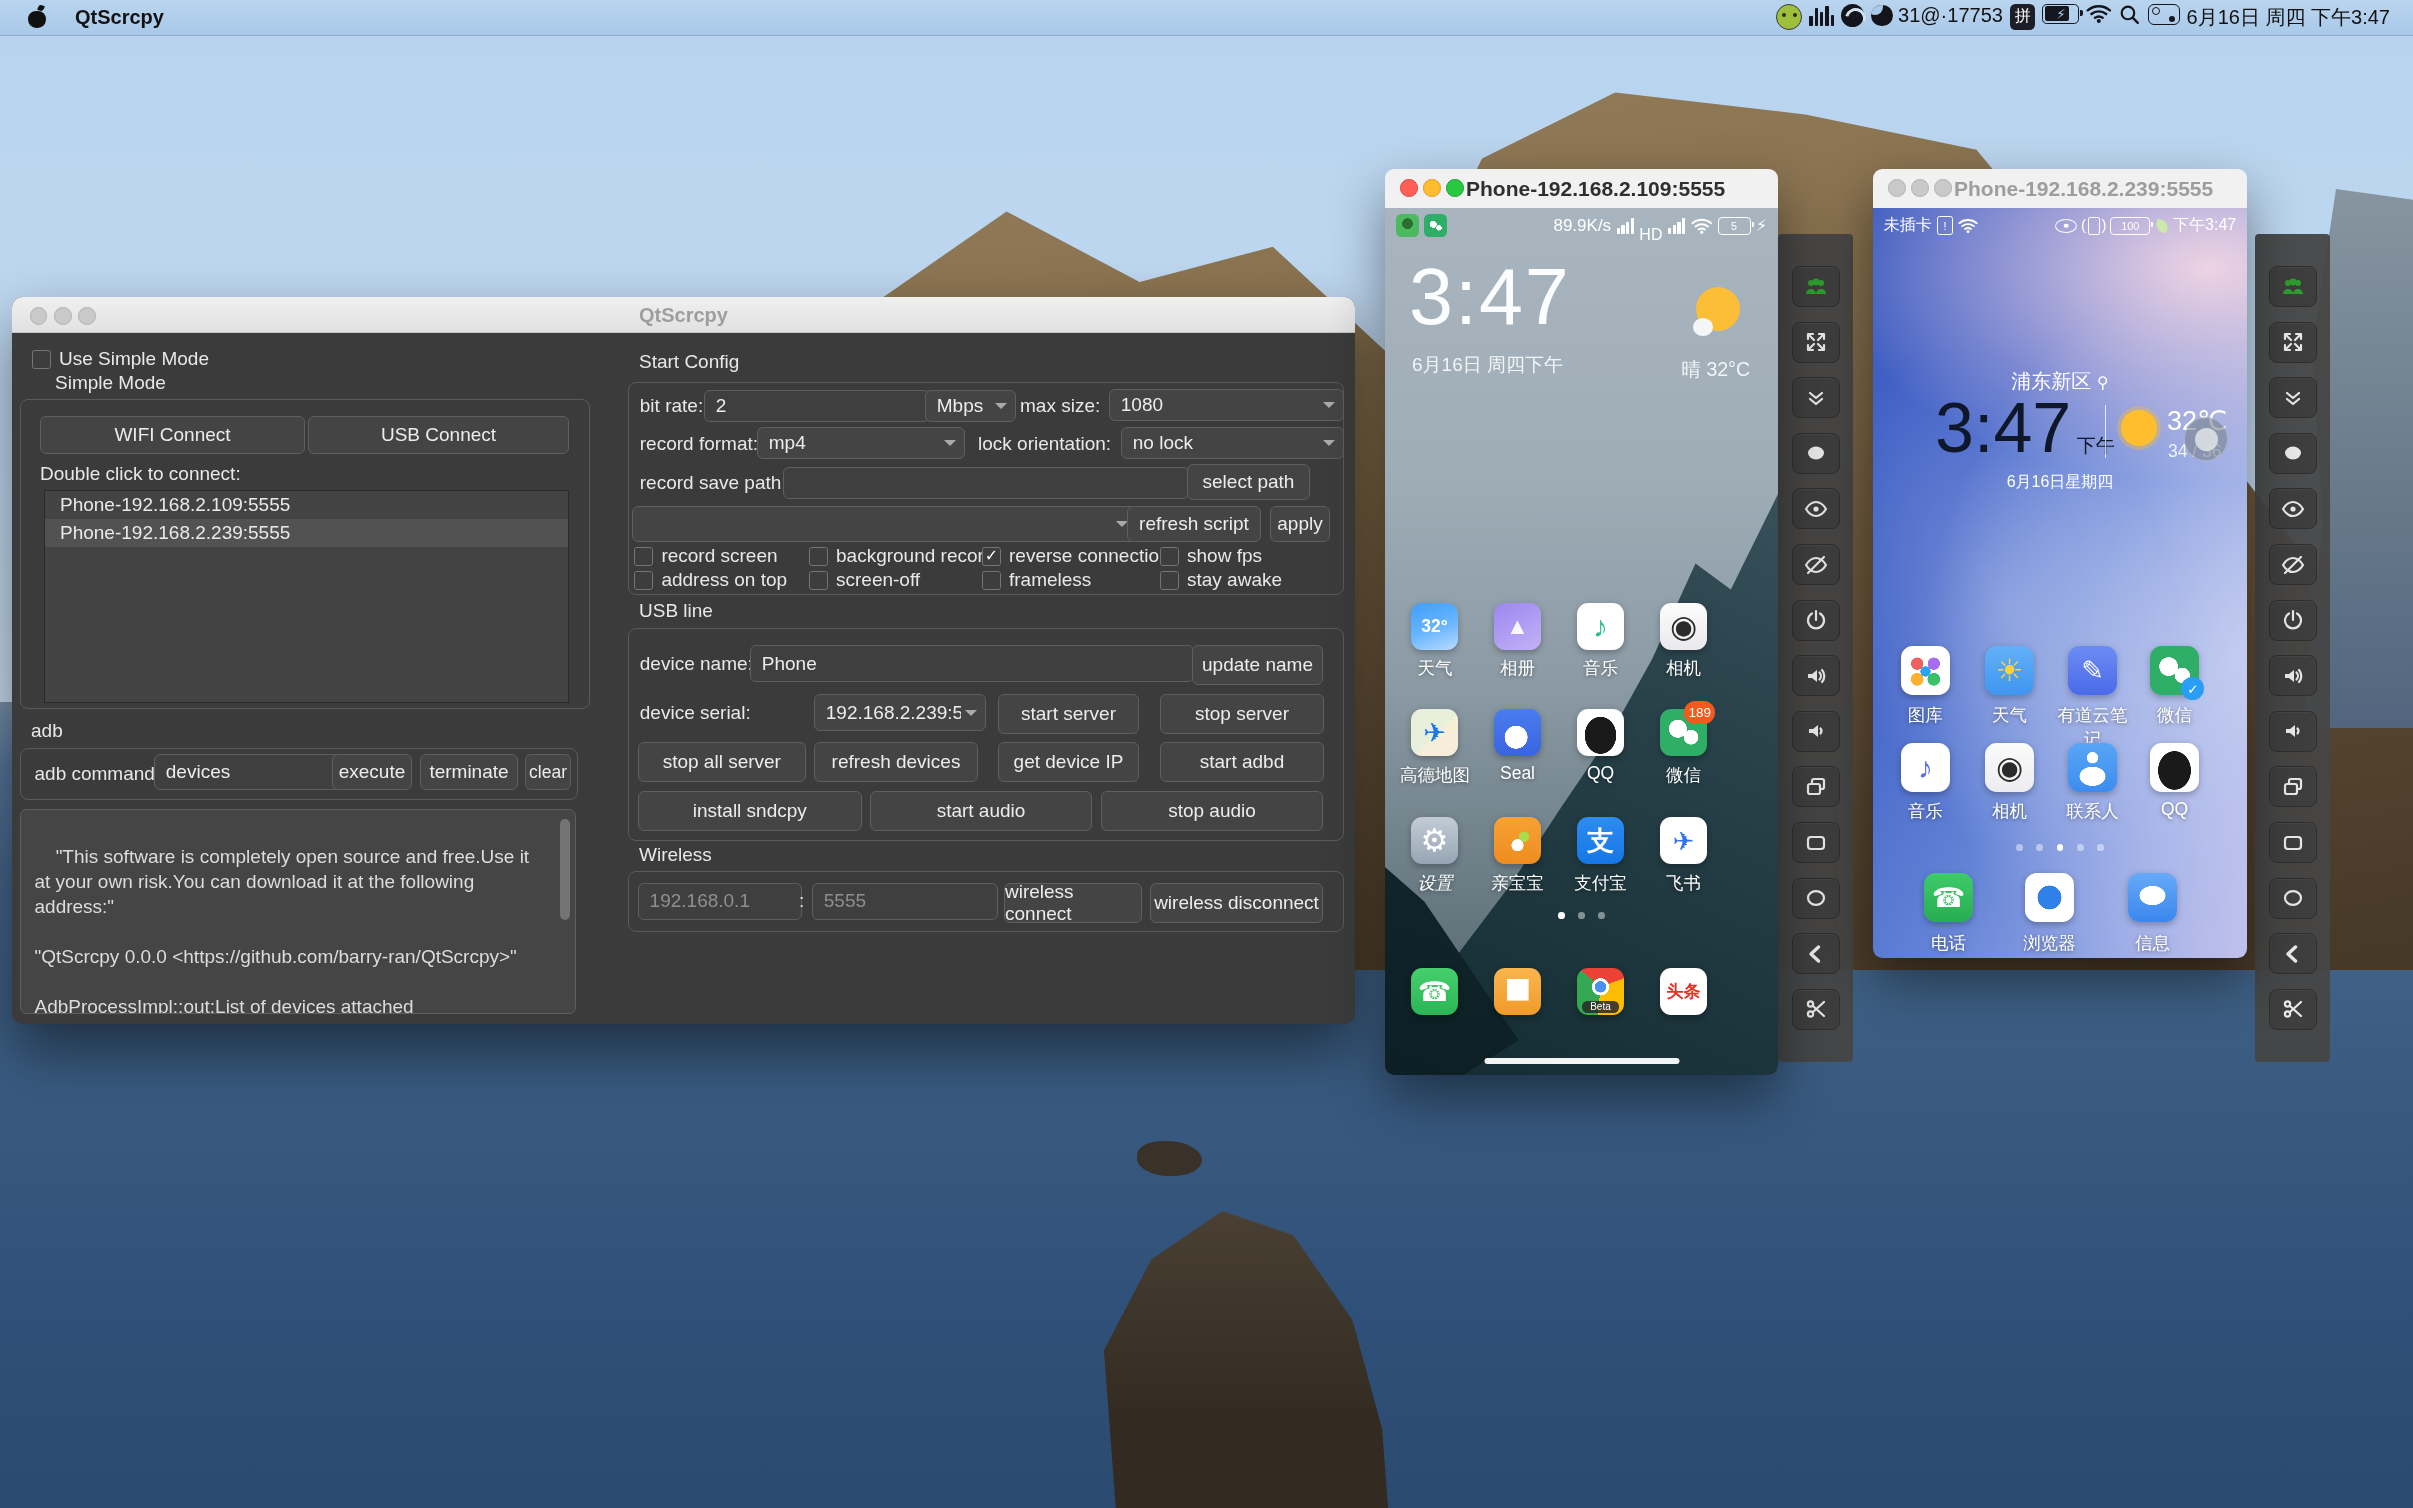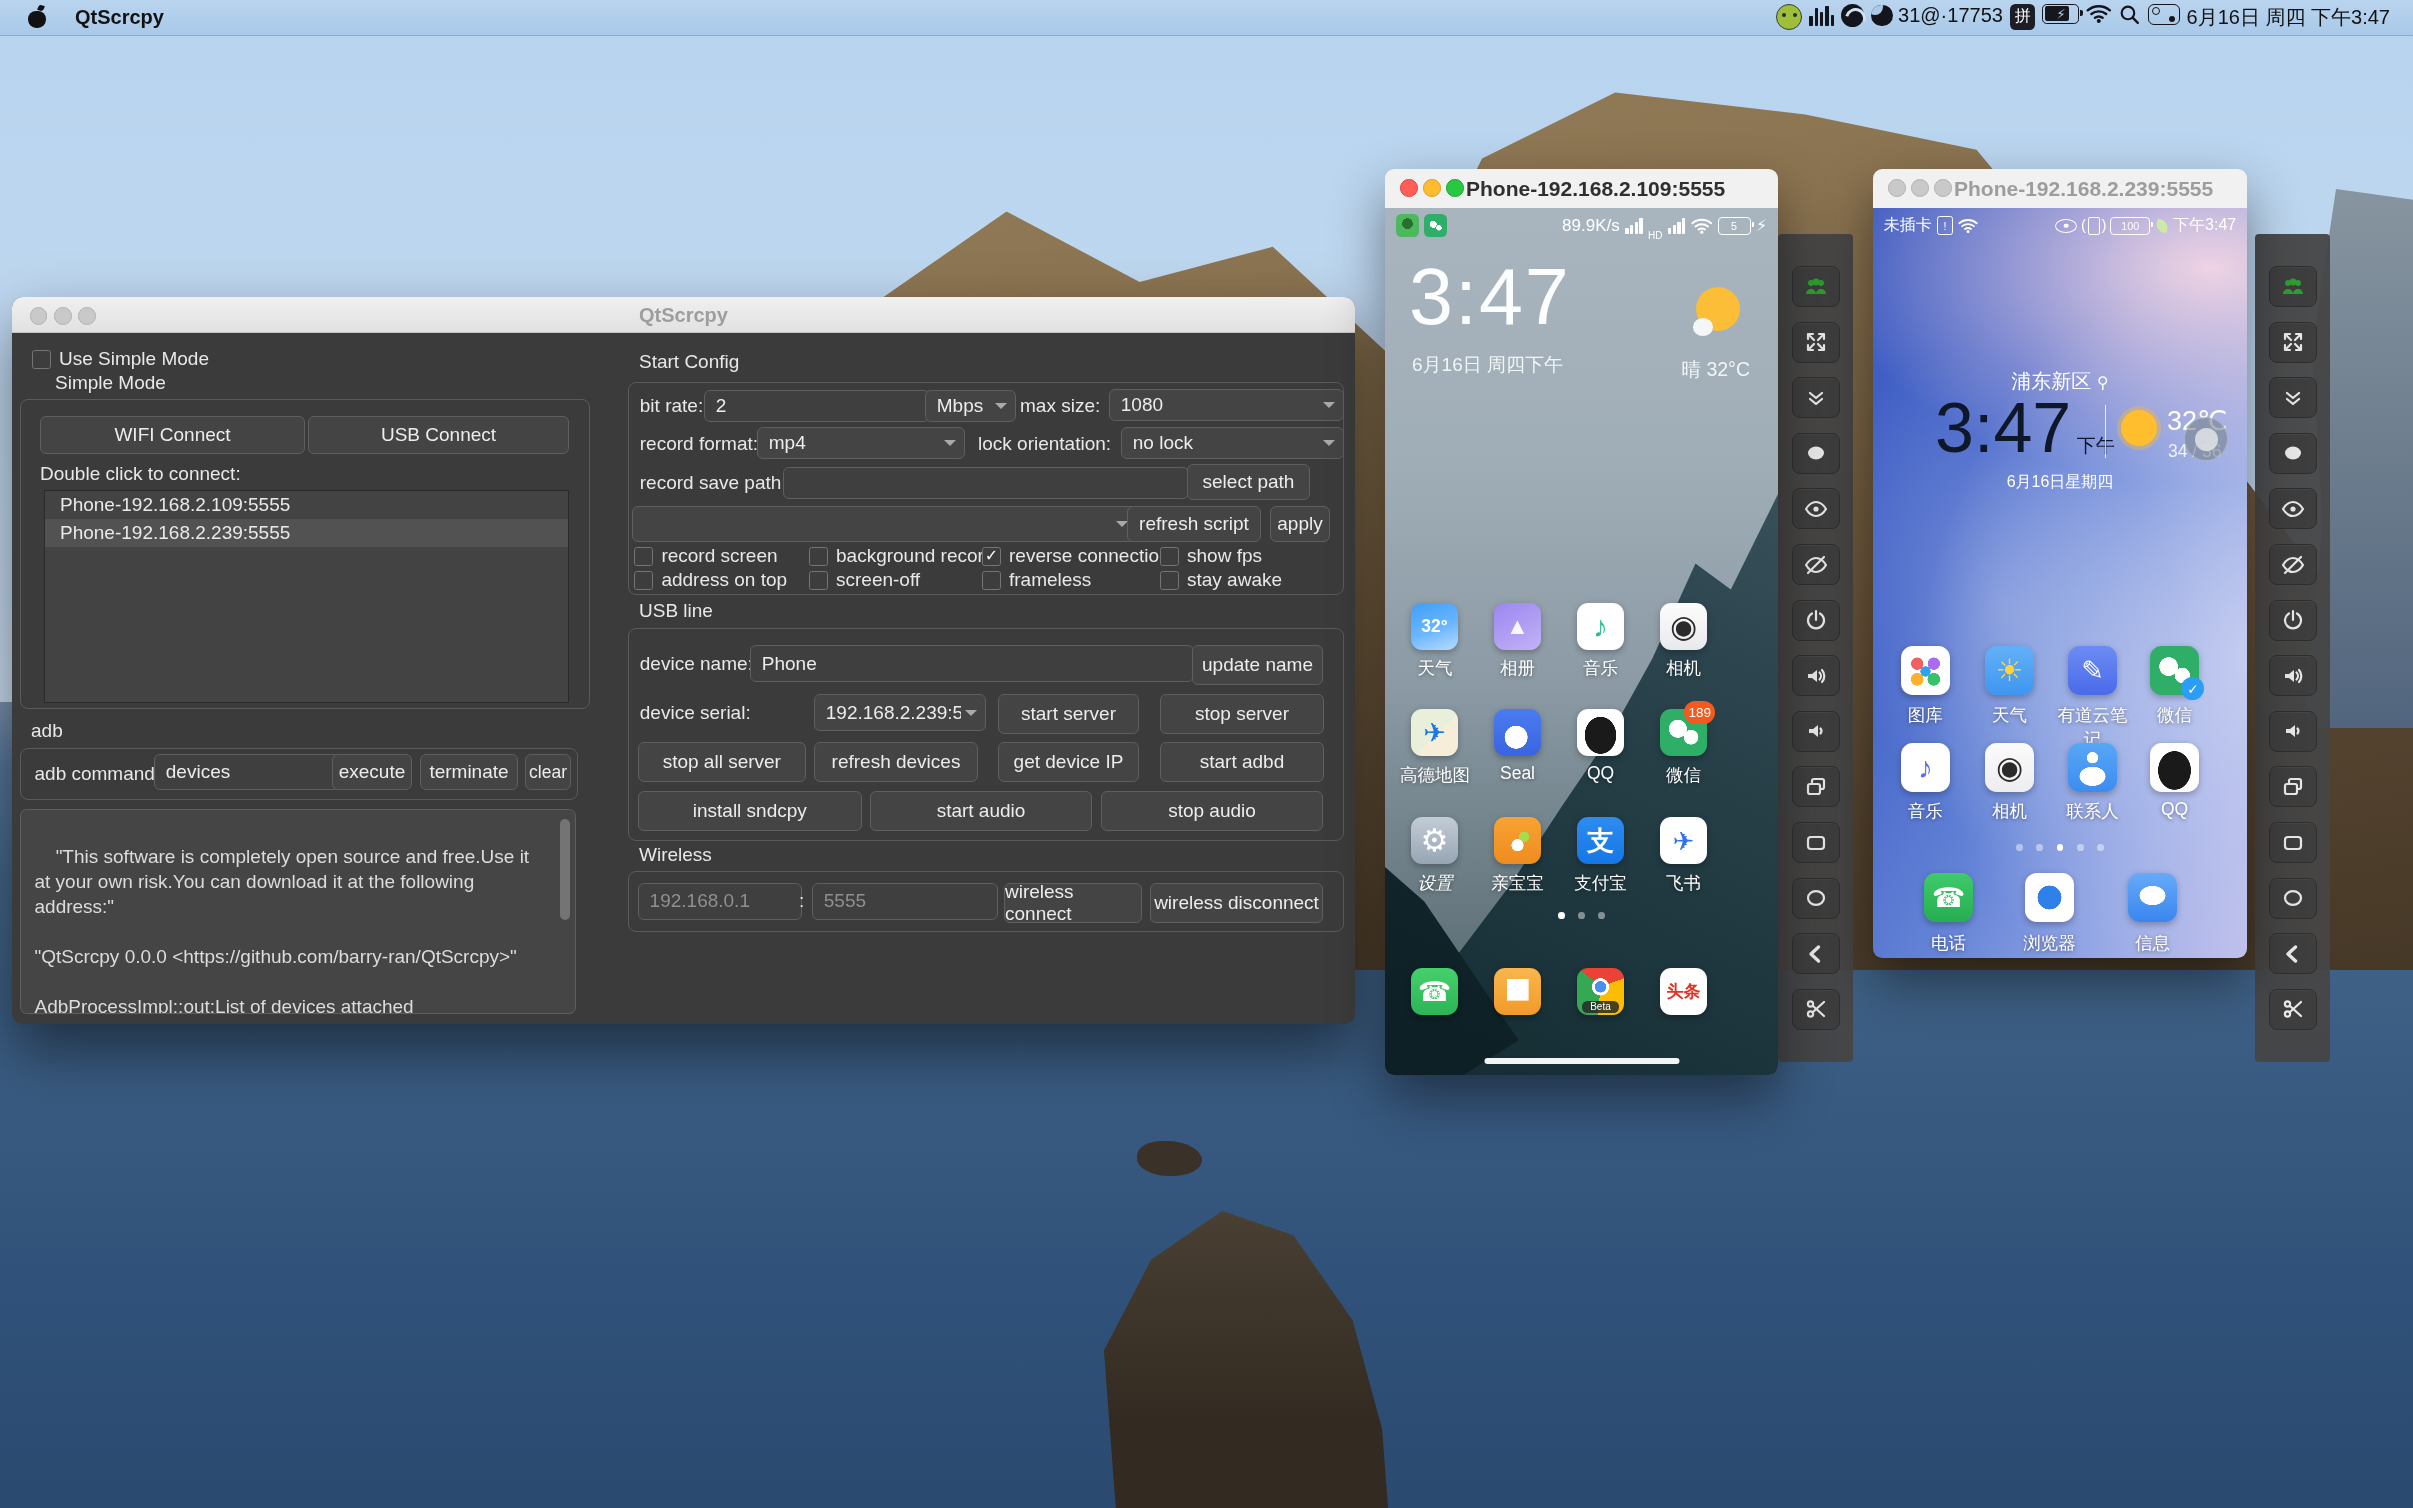--- a/index.html
+++ b/index.html
@@ -344,21 +344,21 @@
       <span style="width:23px;height:23px;border-radius:5.4px;background:radial-gradient(circle at 50% 42%,#2c6e2f 30%,rgba(0,0,0,0) 31%),#4db95f"></span>
       <span style="width:23px;height:23px;border-radius:5.4px;background:radial-gradient(circle at 40% 45%,#fff 18%,rgba(255,255,255,0) 19%),radial-gradient(circle at 65% 60%,#fff 13%,rgba(255,255,255,0) 14%),#2fae67"></span>
       <span class="sb-right">
         <span>89.9K/s</span>
         <span class="sig">
             <i style="height:5.4px"></i>
             <i style="height:8.8px"></i>
             <i style="height:12px"></i>
             <i style="height:15.5px"></i>
           </span>
-        <span style="font-size:10px;align-self:flex-start;margin-top:19px">HD</span>
+        <span style="font-size:16px;align-self:flex-start;margin-top:19px">HD</span>
         <span class="sig">
             <i style="height:5.4px"></i>
             <i style="height:8.8px"></i>
             <i style="height:12px"></i>
             <i style="height:15.5px"></i>
           </span>
         <svg class="wifiic" width="21.5" height="16" viewBox="0 0 24 18">
             <path d="M1.5 6a16 16 0 0 1 21 0M5 9.5a11 11 0 0 1 14 0M8.4 13a6.3 6.3 0 0 1 7.2 0" fill="none" stroke="#fff" stroke-width="2.2" stroke-linecap="round"></path>
             <circle cx="12" cy="16" r="1.8" fill="#fff"></circle>
           </svg>

